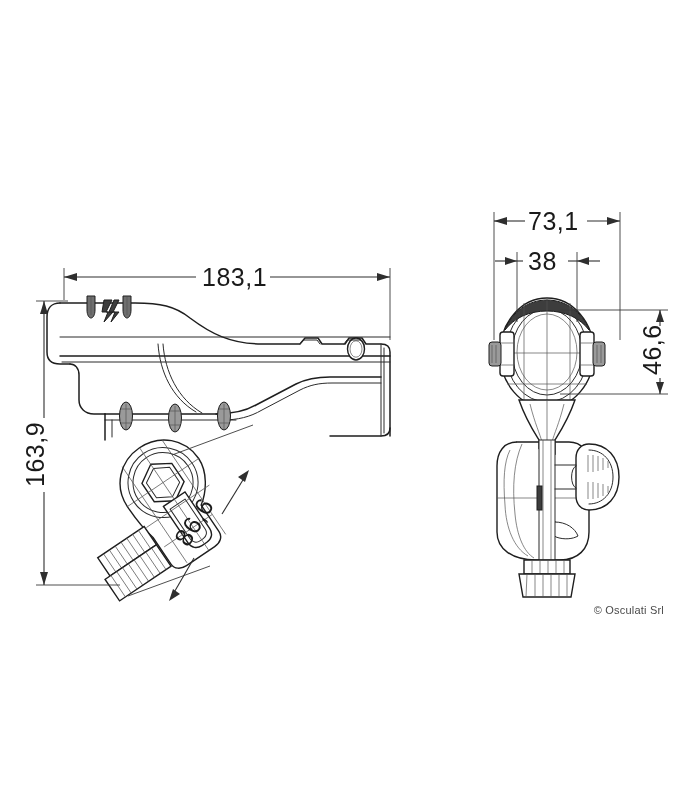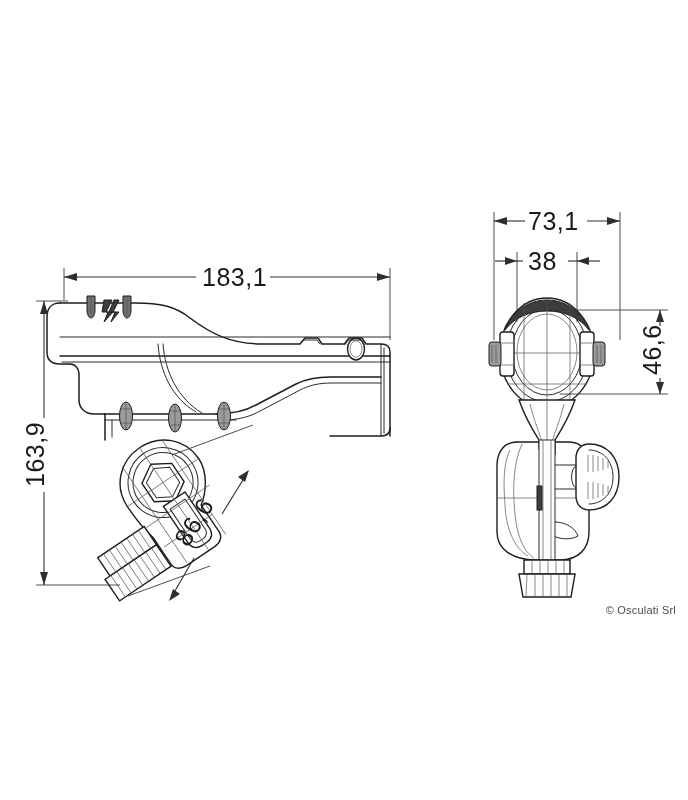--- a/index.html
+++ b/index.html
@@ -23,21 +23,21 @@
     height: 800px;
   }
   .dim-text {
     font-family: "Liberation Sans", sans-serif;
     font-size: 25px;
     fill: #1a1a1a;
     letter-spacing: 0.5px;
   }
   .copyright {
     position: absolute;
-    right: 12px;
+    right: 24px;
     top: 604px;
     font-family: "Liberation Sans", sans-serif;
     font-size: 11px;
     color: #4a4a4a;
     letter-spacing: 0.2px;
     white-space: nowrap;
   }
   .part-line { fill: none; stroke: #1e1e1e; stroke-width: 1.5; stroke-linejoin: round; stroke-linecap: round; }
   .part-thin { fill: none; stroke: #2b2b2b; stroke-width: 1; stroke-linejoin: round; stroke-linecap: round; }
   .part-hair { fill: none; stroke: #555; stroke-width: 0.7; }

